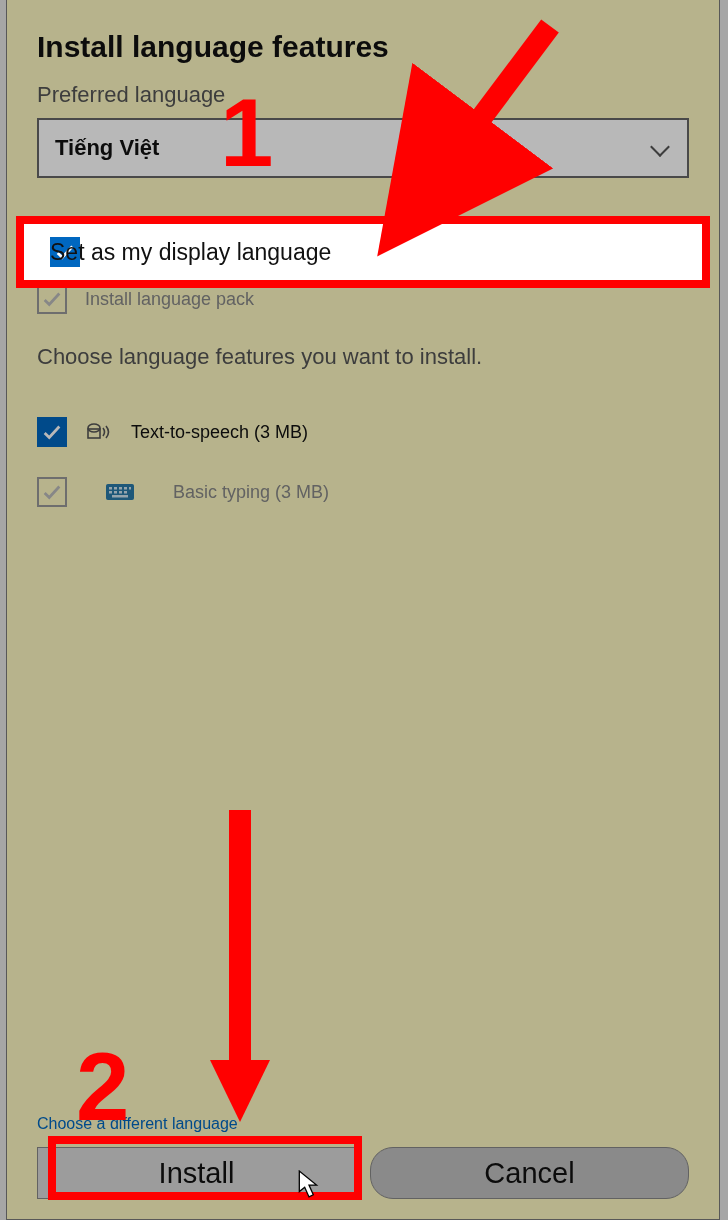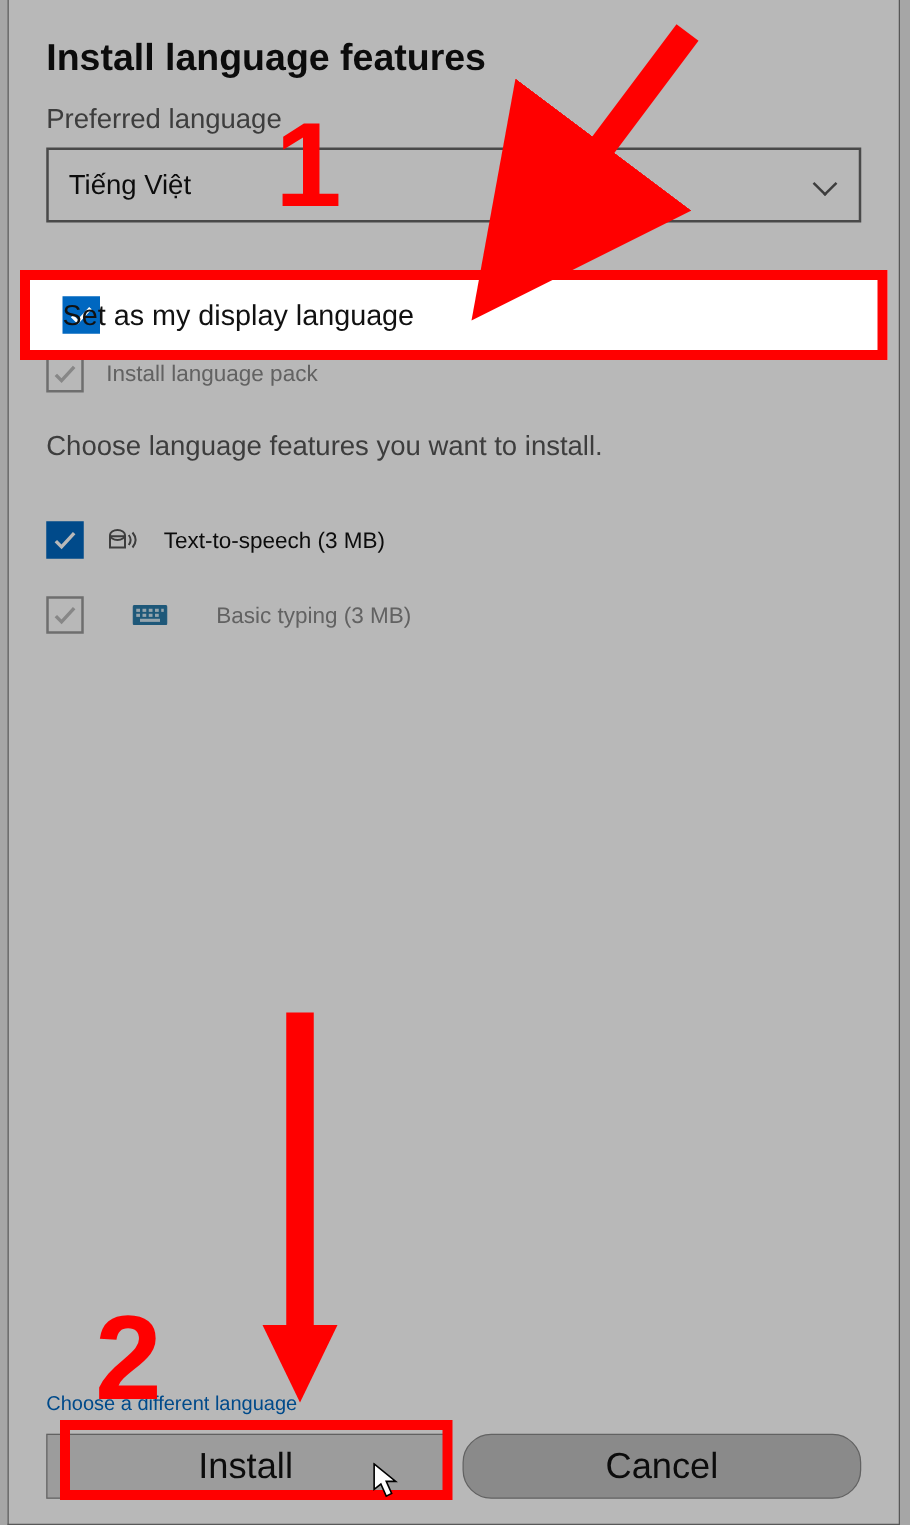--- a/index.html
+++ b/index.html
@@ -8,38 +8,38 @@
     font-family:"Segoe UI",Arial,sans-serif;
     background:#e6e6e6;
     position:relative;
     overflow:hidden;
   }
   .frame{
     position:absolute;left:6px;top:0;width:714px;height:1220px;
     box-sizing:border-box;
     border:1px solid #7a7a7a;
     border-top:none;
-    background:#ffffff;
+    background:#fef9c3;
     padding:30px 30px 0 30px;
     display:flex;flex-direction:column;
   }
   .title{
     font-size:30px;font-weight:600;color:#111;
     margin:0 0 18px 0;
   }
   .pref-label{
     font-size:22px;color:#555;margin-bottom:10px;
   }
   .dropdown{
     height:56px;border:2px solid #666;
     display:flex;align-items:center;
     padding:0 16px;justify-content:space-between;
     background:#fff;
   }
-  .dropdown .val{font-size:22px;color:#111;}
+  .dropdown .val{font-size:22px;color:#111;font-weight:bold;}
   .chev{width:20px;height:20px;position:relative;}
   .chev::before{
     content:"";position:absolute;left:2px;top:2px;
     width:12px;height:12px;border-right:2px solid #555;border-bottom:2px solid #555;
     transform:rotate(45deg);
   }
   .row{
     display:flex;align-items:center;gap:18px;
     padding:6px 0;
     margin-top:25px;

